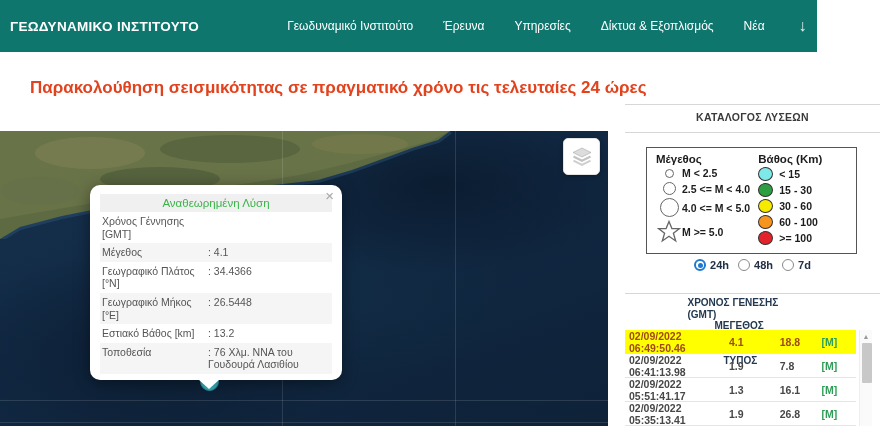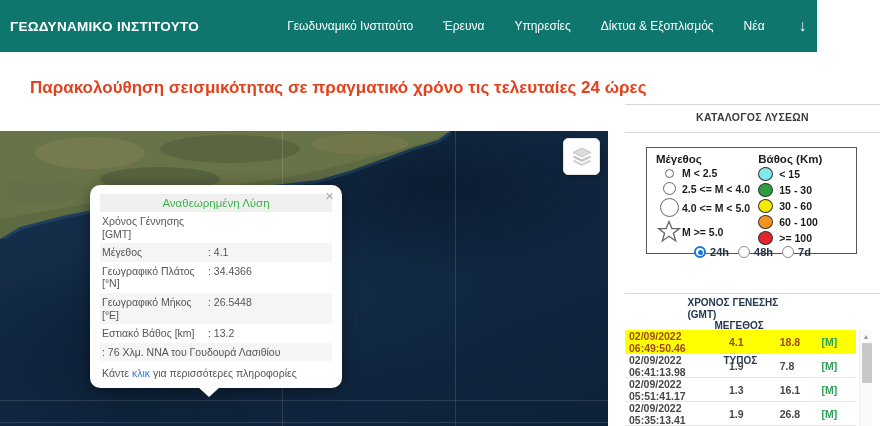--- a/index.html
+++ b/index.html
@@ -61,21 +61,21 @@
   .legend-col-mag { width: 53%; } .legend-col-depth { width: 47%; }
   .legend-title { font-size: 11.5px; font-weight: bold; color: #1c1c1c; margin-bottom: 2px; }
   .legend-item { display: flex; align-items: center; font-size: 10.5px; font-weight: bold; color: #1c1c1c; }
   .mag-item { margin-bottom: 3px; }
   .sym-wrap { width: 26px; display: flex; justify-content: center; flex-shrink: 0; }
   .mag-circle { border: 1.4px solid #666; border-radius: 50%; background: #fff; }
   .mag-c1 { width: 9px; height: 9px; } .mag-c2 { width: 13px; height: 13px; } .mag-c3 { width: 19px; height: 19px; }
   .depth-item { margin-bottom: 2px; }
   .depth-dot { width: 15px; height: 14px; border-radius: 50%; border: 1px solid #333; flex-shrink: 0; margin-right: 6px; }
 
-  .radio-row { position: absolute; top: 150px; width: 100%; display: flex; justify-content: center;
+  .radio-row { position: absolute; top: 163px; width: 100%; display: flex; justify-content: center;
                align-items: center; gap: 9px; }
   .radio { display: flex; align-items: center; gap: 4px; cursor: pointer; }
   .radio-circle { width: 12px; height: 12px; border-radius: 50%; border: 1px solid #8a8a8a; background: #fff; position: relative; }
   .radio.checked .radio-circle { border: 2px solid #1f78d1; }
   .radio.checked .radio-circle::after { content: ""; position: absolute; left: 1.5px; top: 1.5px;
                width: 5px; height: 5px; border-radius: 50%; background: #1f78d1; }
   .radio-label { font-size: 11px; font-weight: bold; color: #222f44; }
 
   .t-head { position: absolute; top: 201px; left: 4px; right: 24px; display: flex; align-items: center; height: 28px; flex-direction: column; }
   .t-head span { font-size: 10px; font-weight: bold; color: #233850; line-height: 1.15; }
@@ -158,24 +158,24 @@
         </div>
         <div class="popup-row">
           <span class="popup-label">Γεωγραφικό Μήκος [°E]</span>
           <span class="popup-value">: 26.5448</span>
         </div>
         <div class="popup-row">
           <span class="popup-label">Εστιακό Βάθος [km]</span>
           <span class="popup-value">: 13.2</span>
         </div>
         <div class="popup-row">
+          <span class="popup-label">Τοποθεσία</span>
           <span class="popup-value">: 76 Χλμ. ΝΝΑ του Γουδουρά Λασιθίου</span>
         </div>
       </div>
-      <div class="popup-footer"><span>Κάντε </span><a class="click-link">κλικ</a><span> για περισσότερες πληροφορίες</span></div>
       <div class="popup-pointer"></div>
     </div>
   </div>
 
   <div class="sidebar">
     <div class="rule rule1"></div>
     <div class="catalog-title">ΚΑΤΑΛΟΓΟΣ ΛΥΣΕΩΝ</div>
     <div class="rule rule2"></div>
 
     <div class="legend-box">

